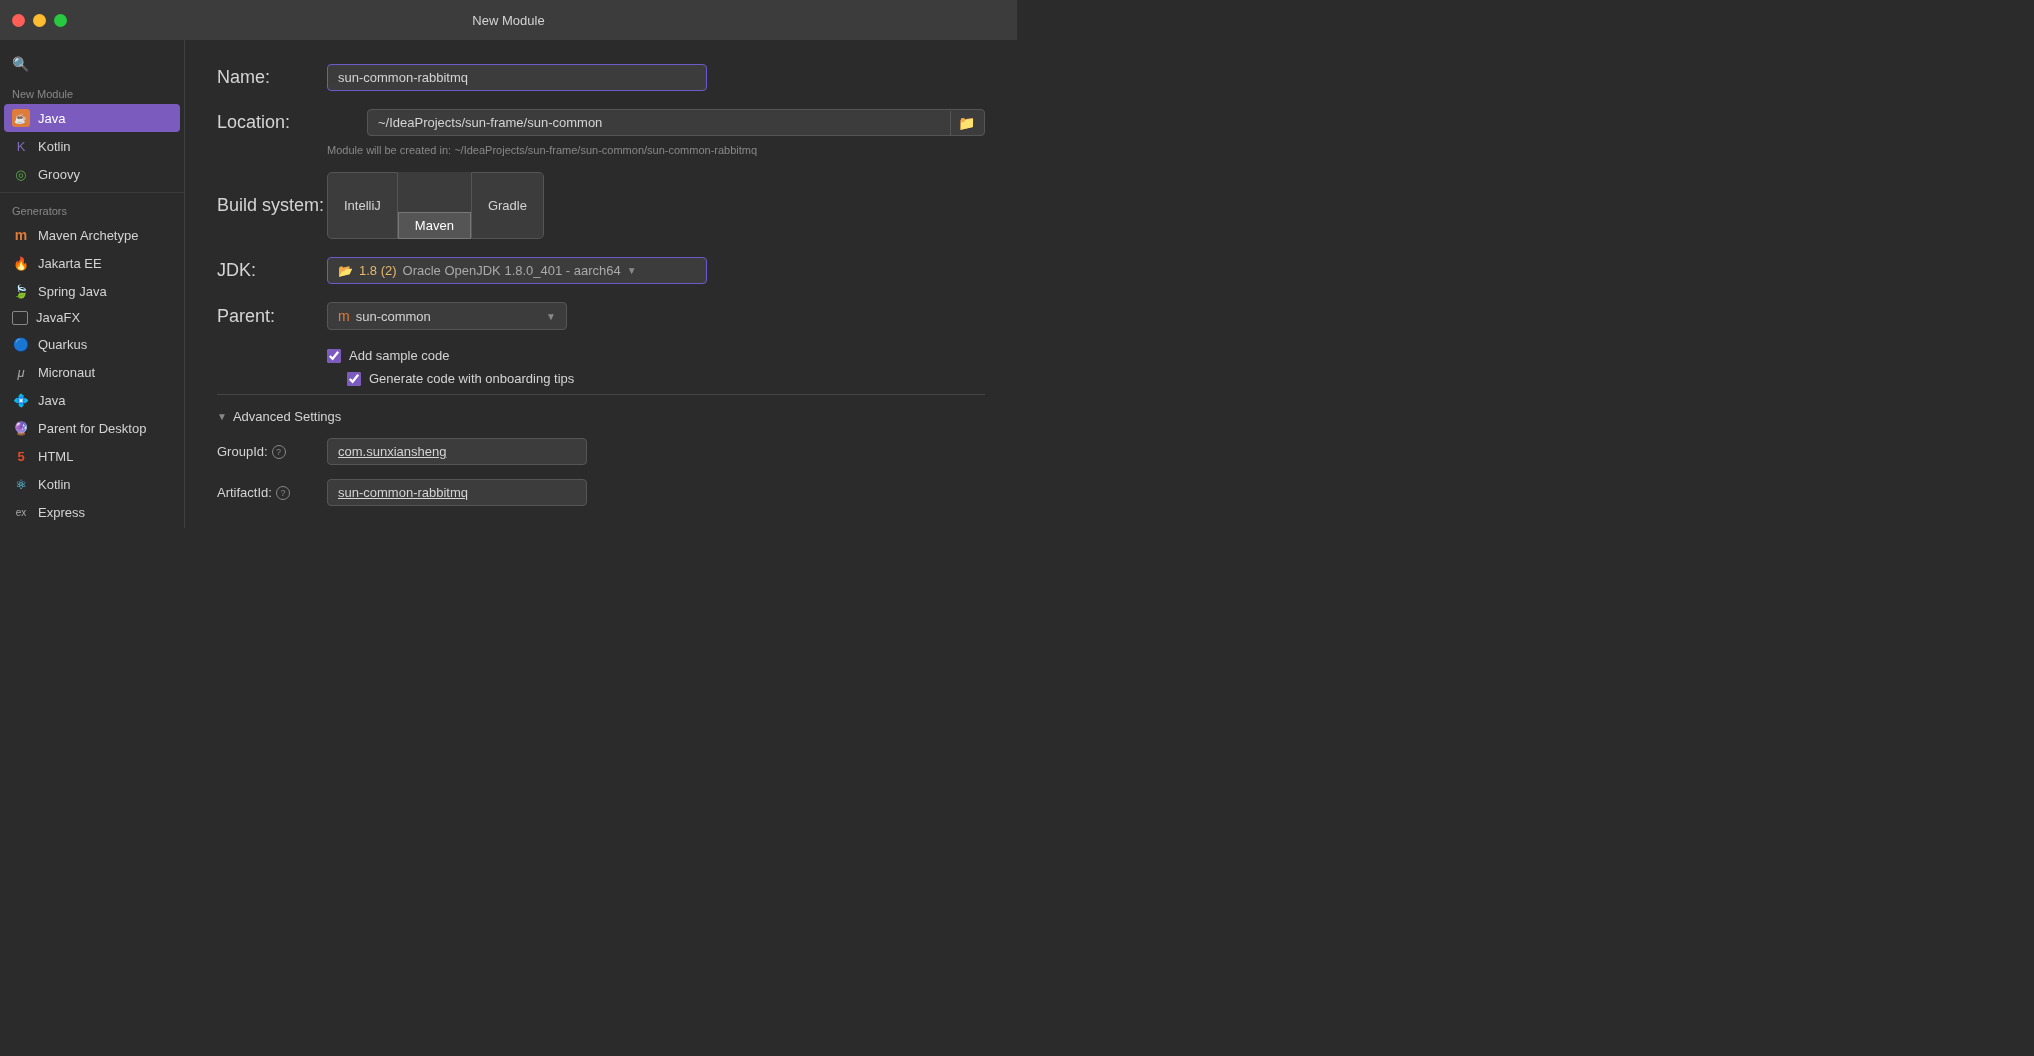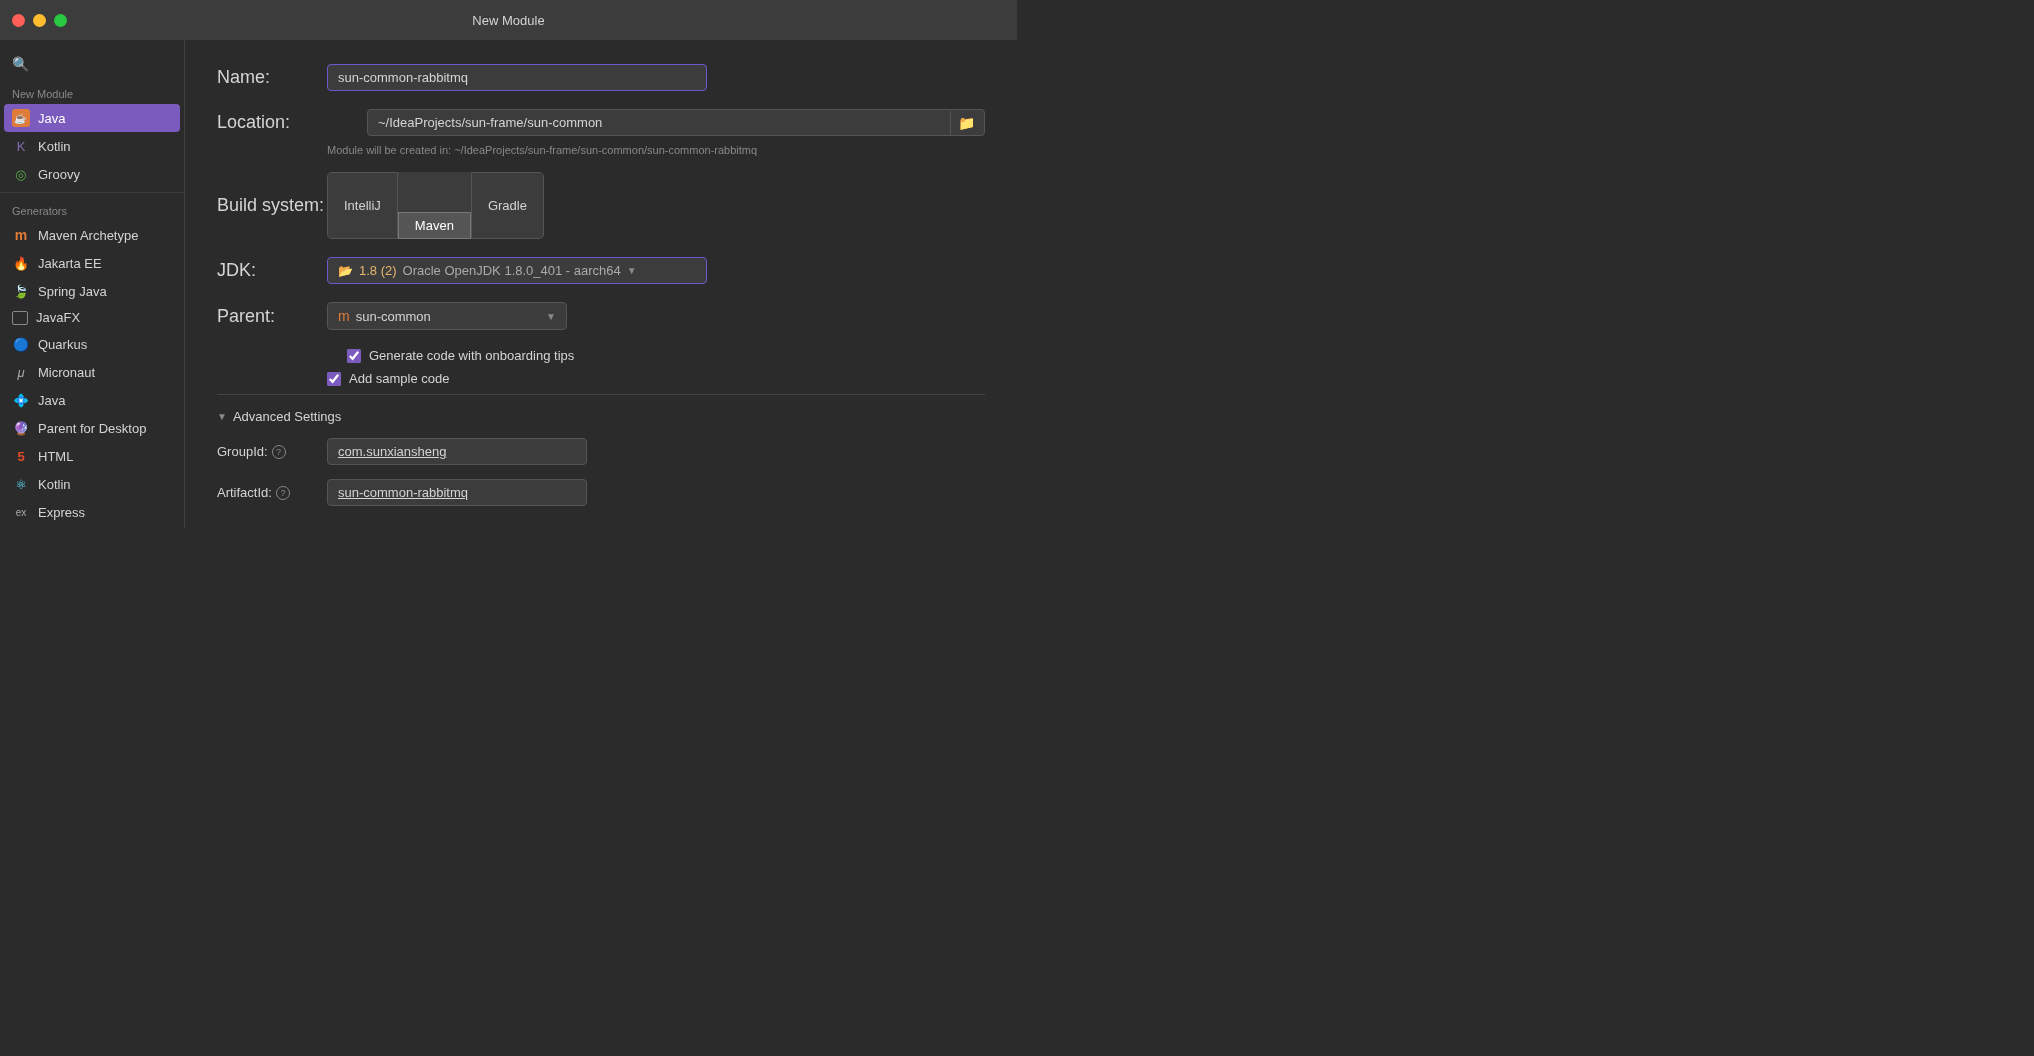--- a/index.html
+++ b/index.html
@@ -453,28 +453,28 @@
 
     <div class="form-row">
       <span class="form-label">Parent:</span>
       <div class="parent-select">
         <span class="parent-icon">m</span>
         <span class="parent-text">sun-common</span>
         <span class="dropdown-arrow">▼</span>
       </div>
     </div>
 
+    <div class="checkbox-row">
+      <input type="checkbox" class="checkbox" checked="" style="">
+      <label class="checkbox-label">Add sample code</label>
+    </div>
+
     <div class="checkbox-row sub">
       <input type="checkbox" class="checkbox" checked="" style="">
       <label class="checkbox-label">Generate code with onboarding tips</label>
-    </div>
-
-    <div class="checkbox-row">
-      <input type="checkbox" class="checkbox" checked="" style="">
-      <label class="checkbox-label">Add sample code</label>
     </div>
 
     <div class="advanced-section">
       <div class="advanced-header">
         <span class="advanced-arrow">▼</span>
         <span>Advanced Settings</span>
       </div>
 
       <div class="advanced-form-row">
         <span class="advanced-label">

